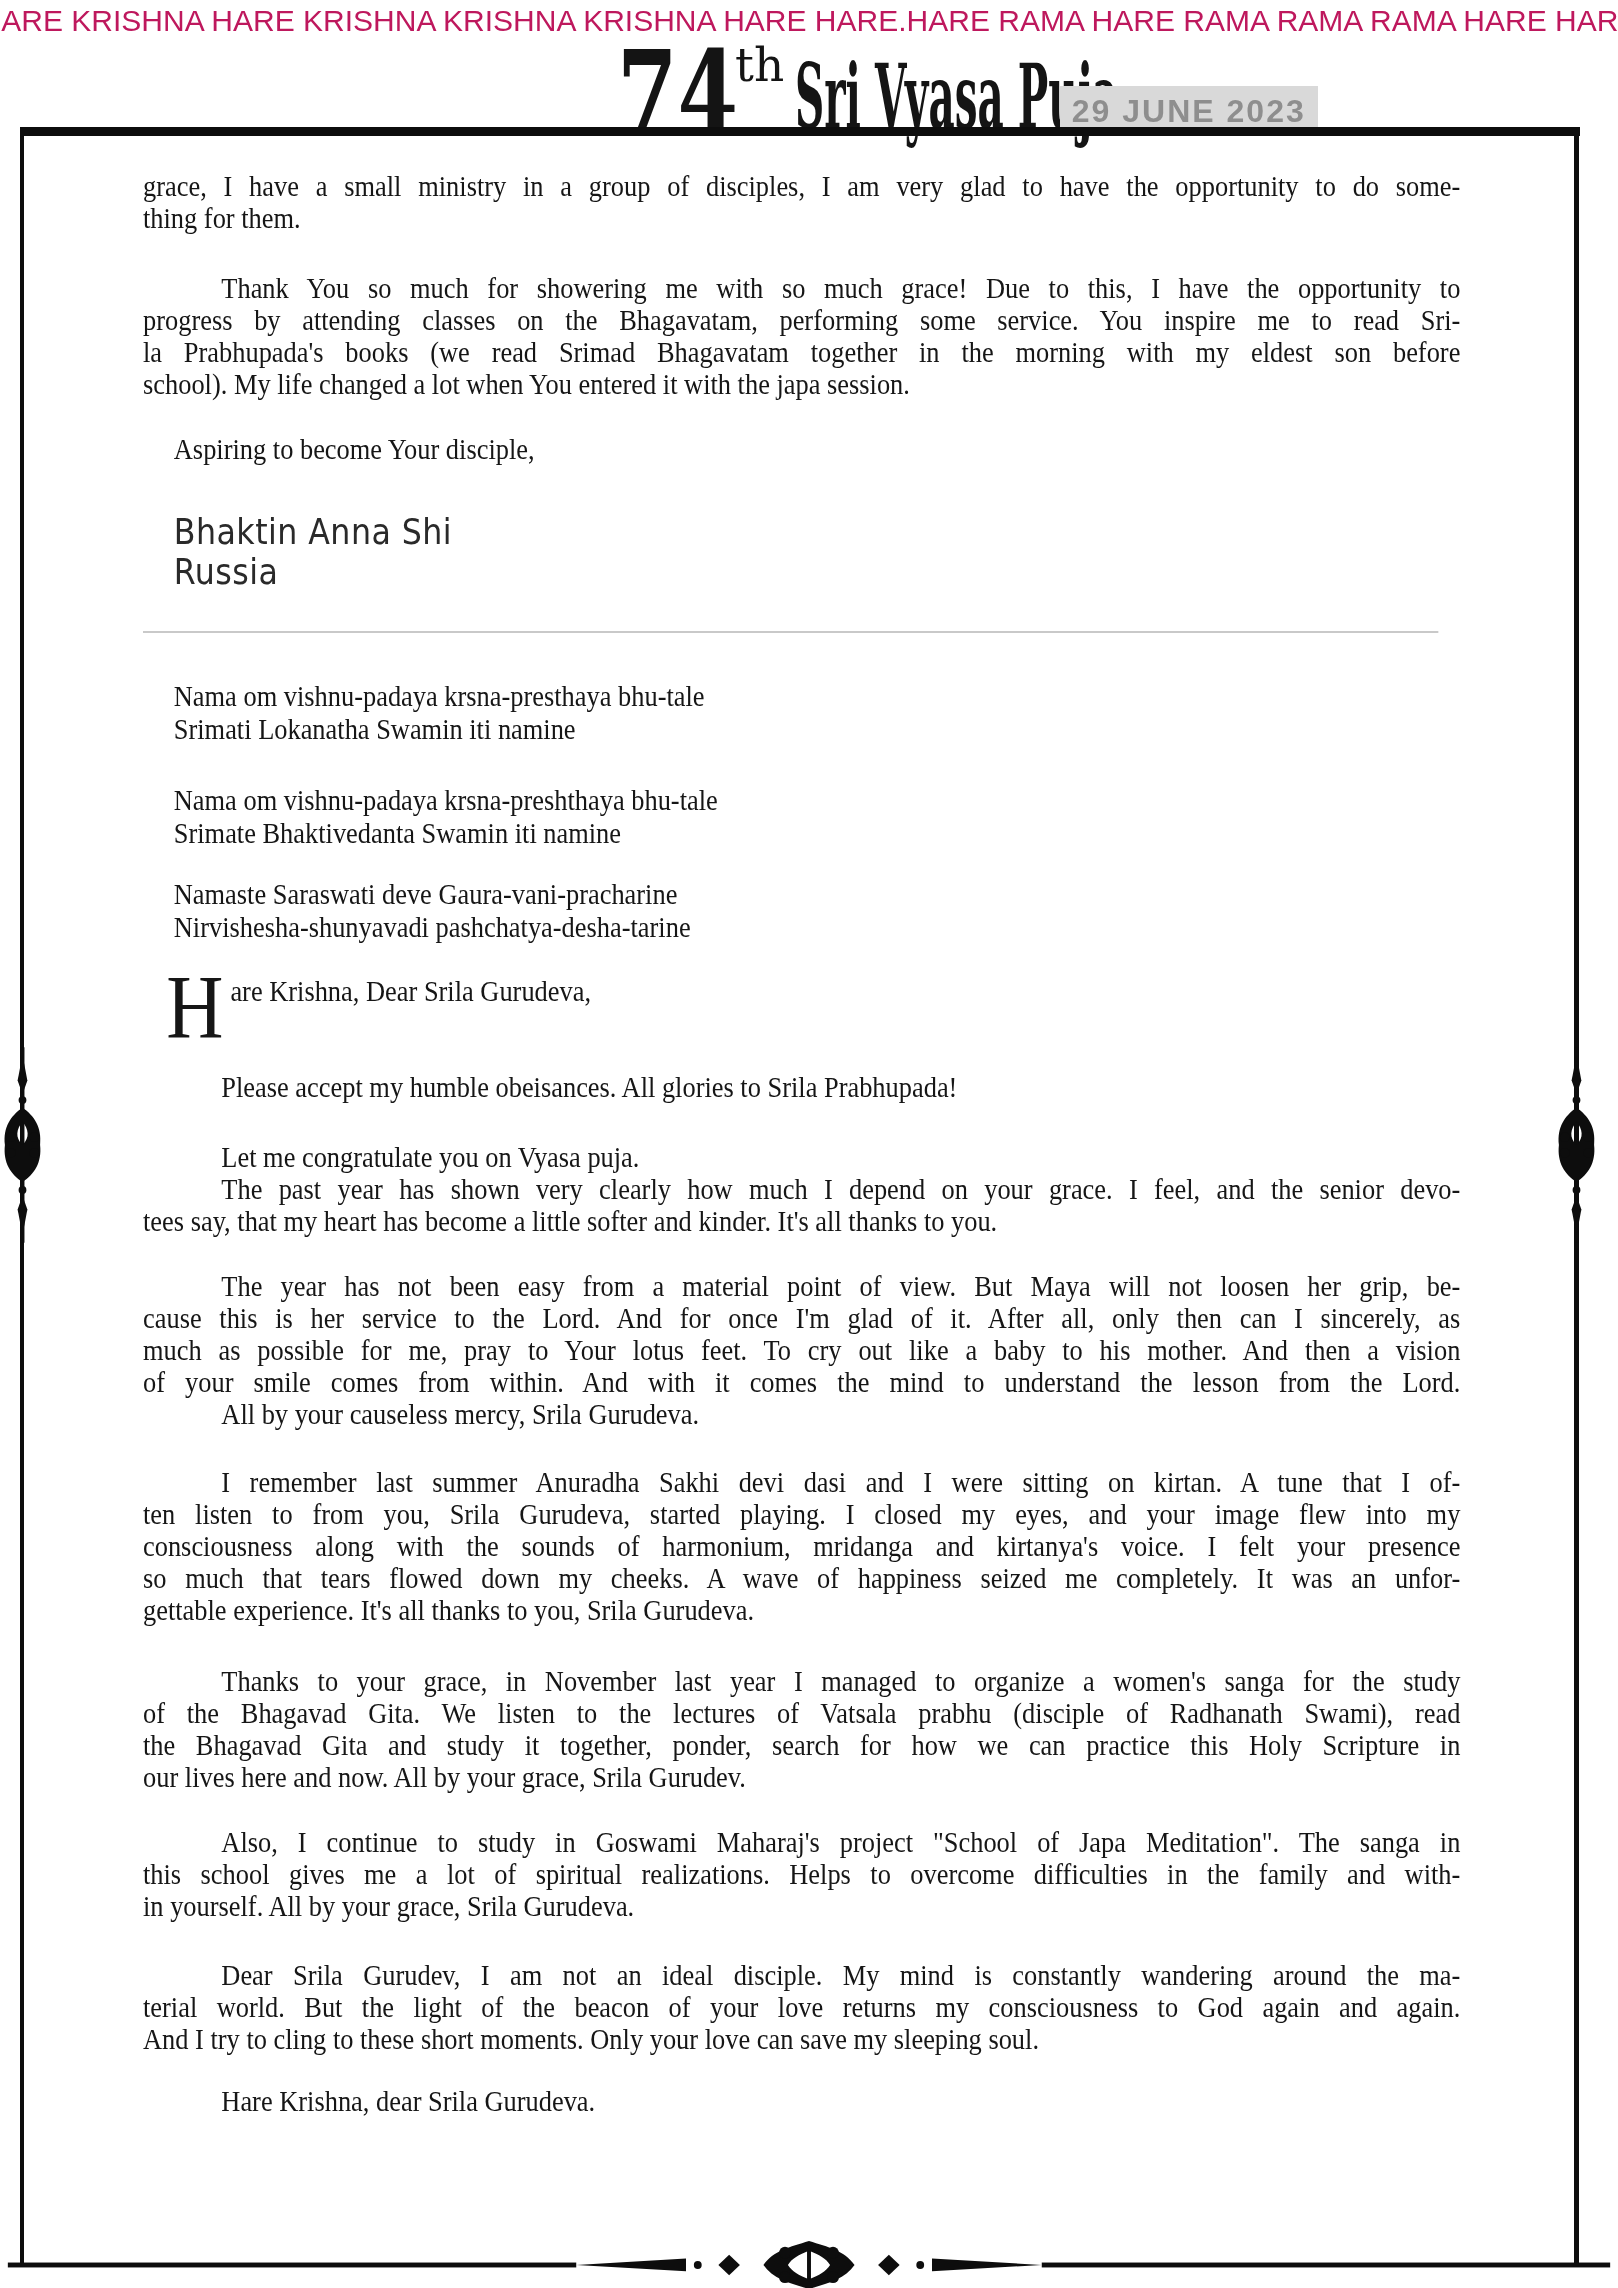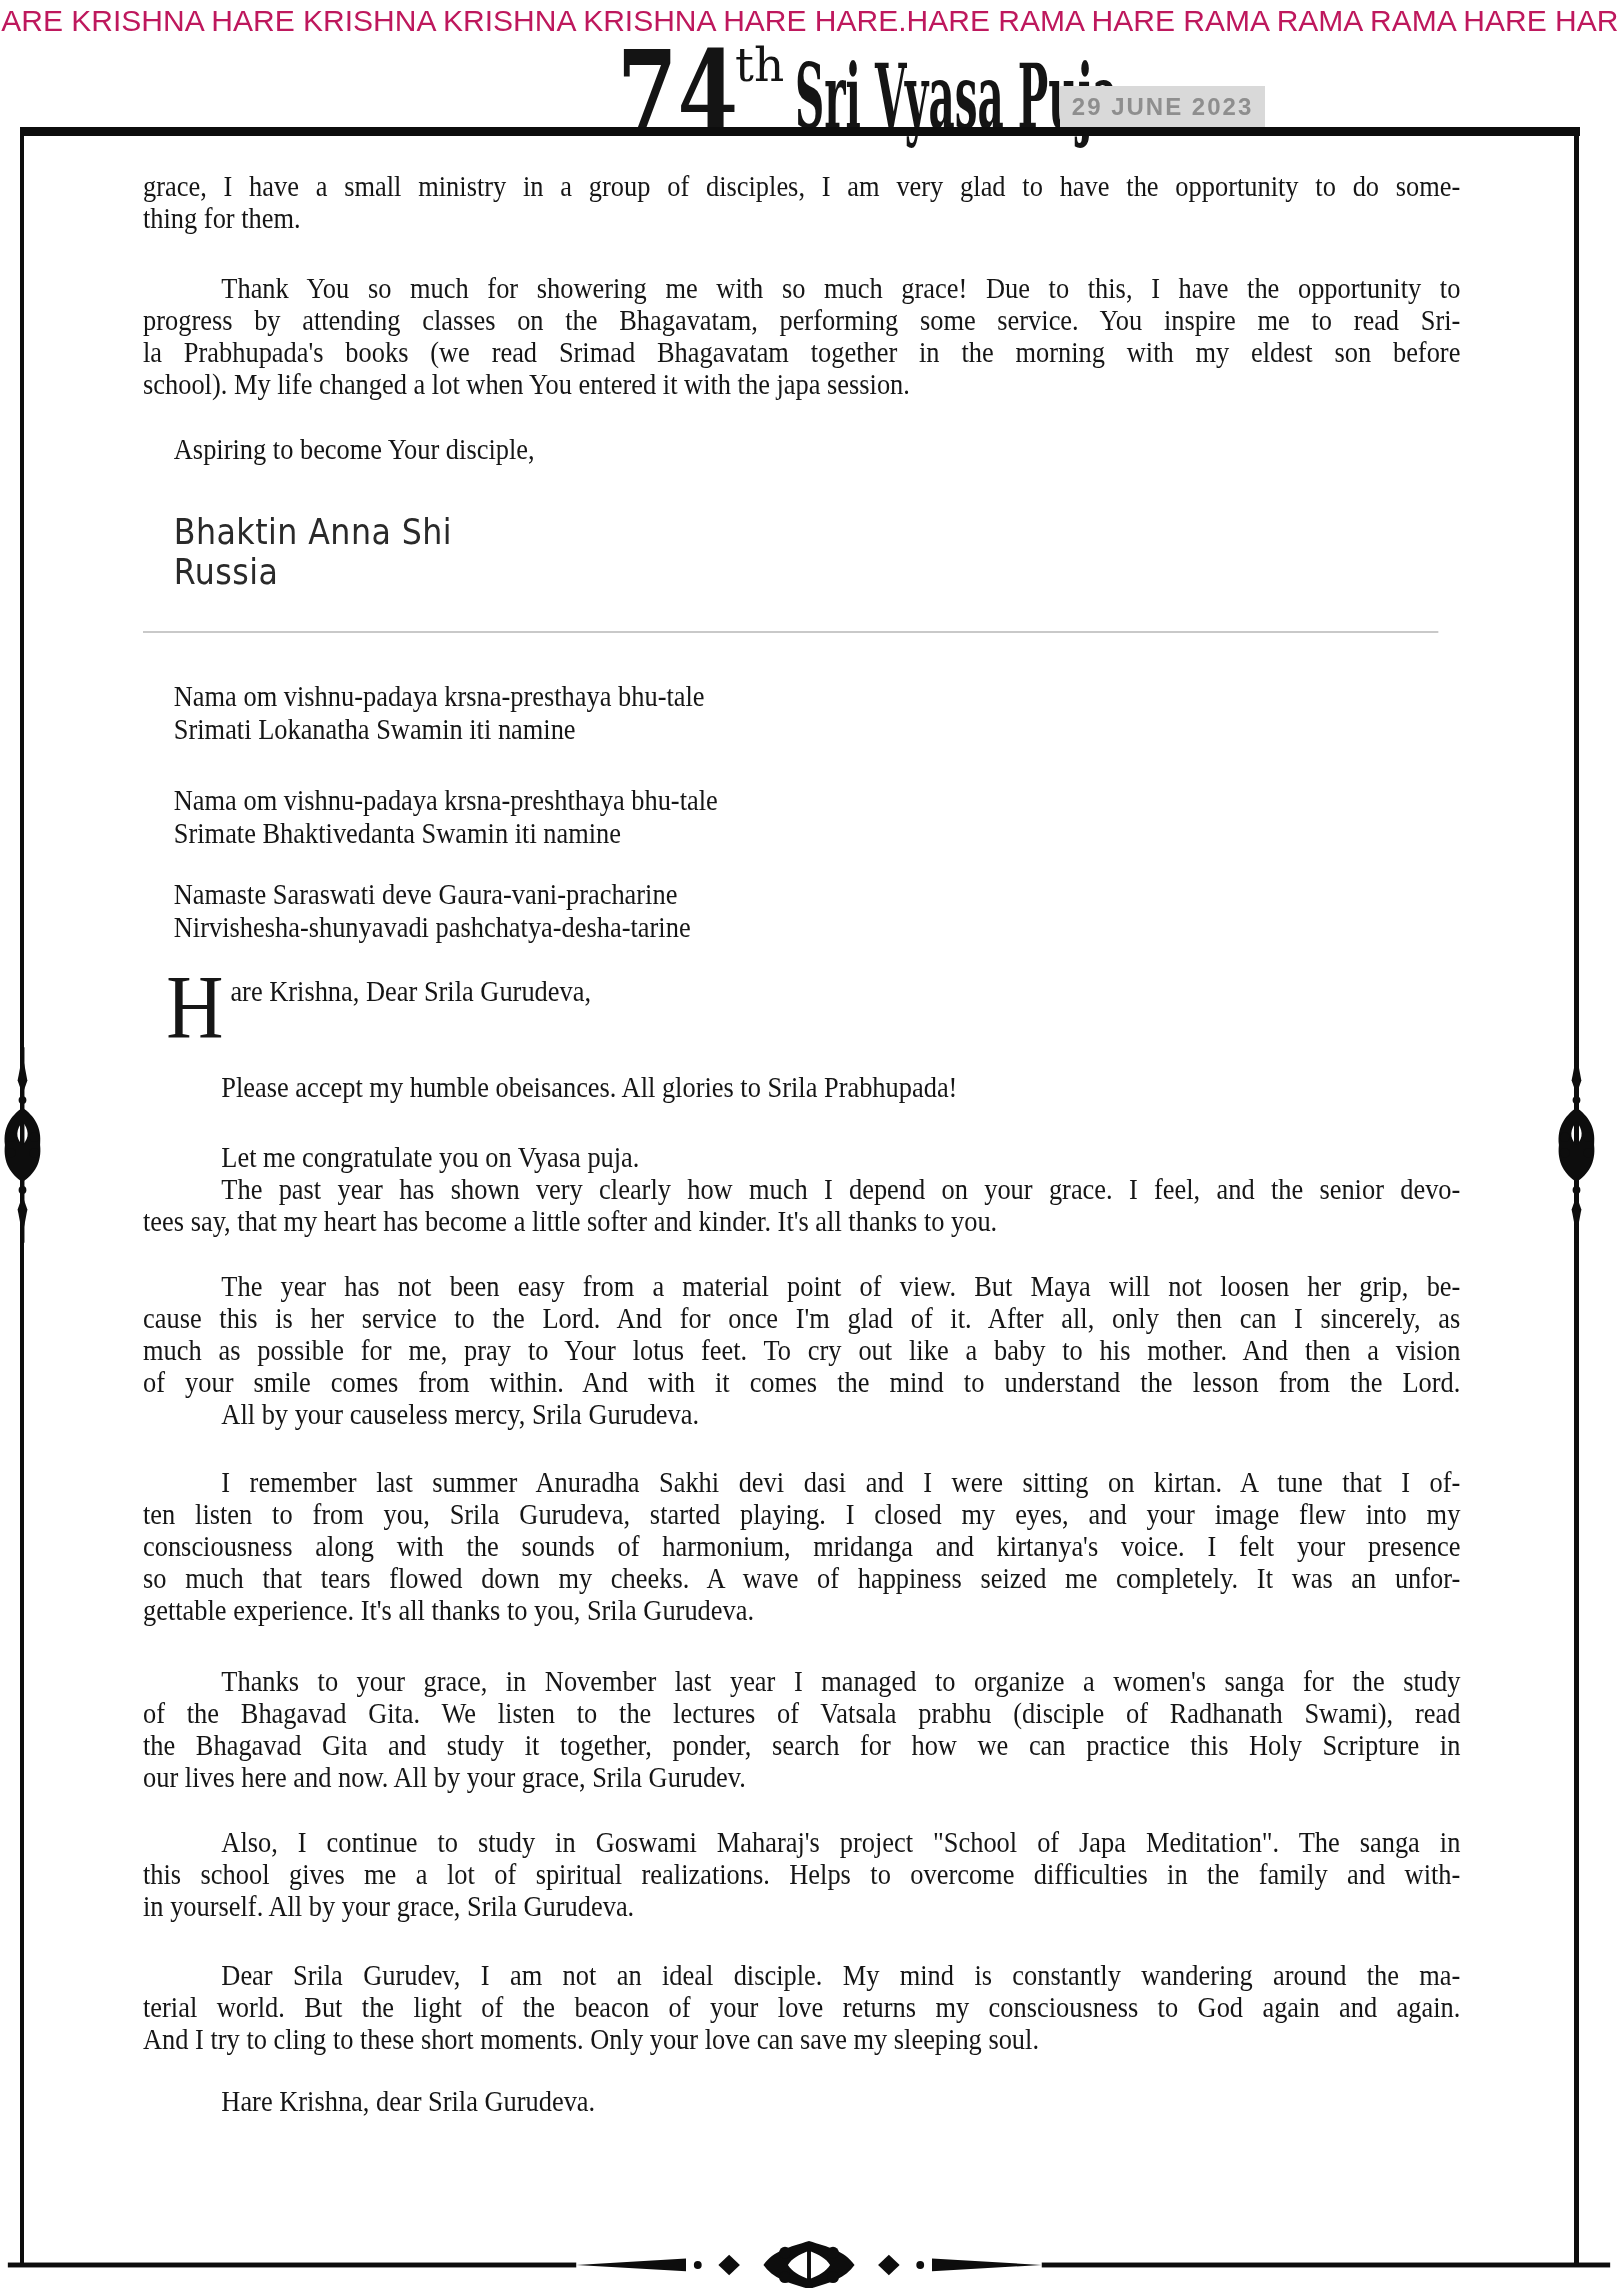--- a/index.html
+++ b/index.html
@@ -15,21 +15,21 @@
   }
   
   .masthead { position:absolute; left:617px; top:35px; width:667px; height:98px; }
   .m-num { position:absolute; left:0; top:0; font-family:"DejaVu Serif", serif; font-weight:bold;
            font-size:116px; line-height:1; transform:scaleX(0.75); transform-origin:0 0; }
   .m-sup { position:absolute; left:118px; top:5.9px; font-family:"DejaVu Serif", serif; font-weight:normal;
            font-size:47px; line-height:1; }
   .m-title { position:absolute; left:178px; top:15.7px; font-family:"DejaVu Serif", serif; font-weight:bold;
            font-size:90px; line-height:1; white-space:nowrap; transform:scaleX(0.45); transform-origin:0 0; }
   .m-chip { position:absolute; left:443px; top:51px; background:#d9d9d9; color:#8e8e8e;
-           font-family:"Liberation Sans", sans-serif; font-weight:bold; font-size:24px; line-height:1;
+           font-family:"Liberation Sans", sans-serif; font-weight:bold; font-size:32px; line-height:1;
            padding:8.8px 11.8px; letter-spacing:2px; white-space:nowrap; }
   
   .banner-rule { position:absolute; top:127px; left:19.6px; width:1560px; height:8.8px; background:#0d0d0d; }
   .banner-tab  { position:absolute; top:127px; left:461px; width:799px; height:56px; background:#0d0d0d;
                  display:flex; align-items:center; justify-content:center; }
   .banner-tab span { color:#ffffff; font-family:"Liberation Sans", sans-serif; font-weight:bold;
                  font-size:35px; letter-spacing:1px; white-space:nowrap; transform:scaleX(0.92); }
   
   .border-l { position:absolute; left:19.6px;  top:136px; width:4.9px; height:2128px; background:#0d0d0d; }
   .border-r { position:absolute; left:1574px; top:136px; width:4.9px; height:2128px; background:#0d0d0d; }

